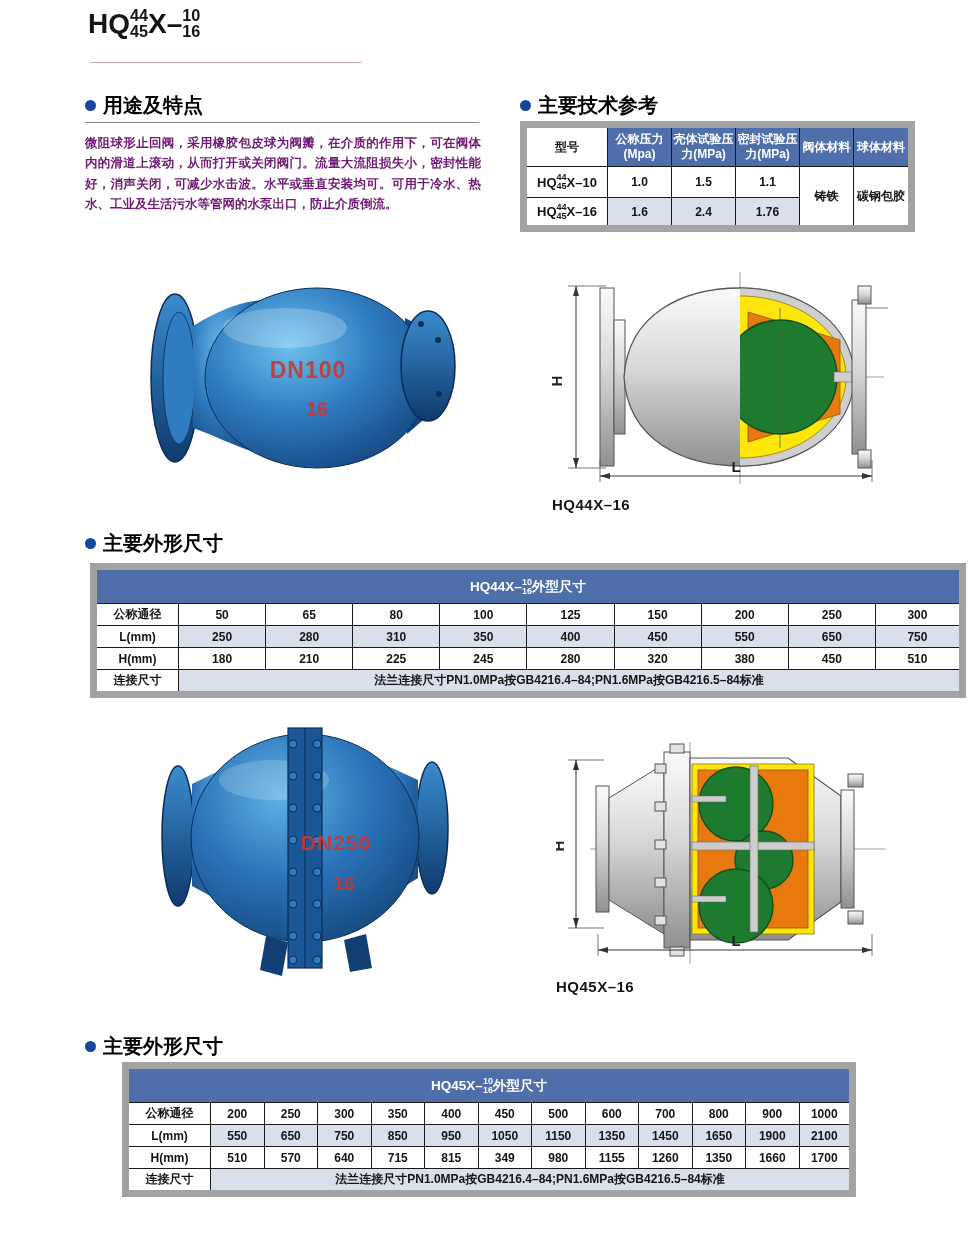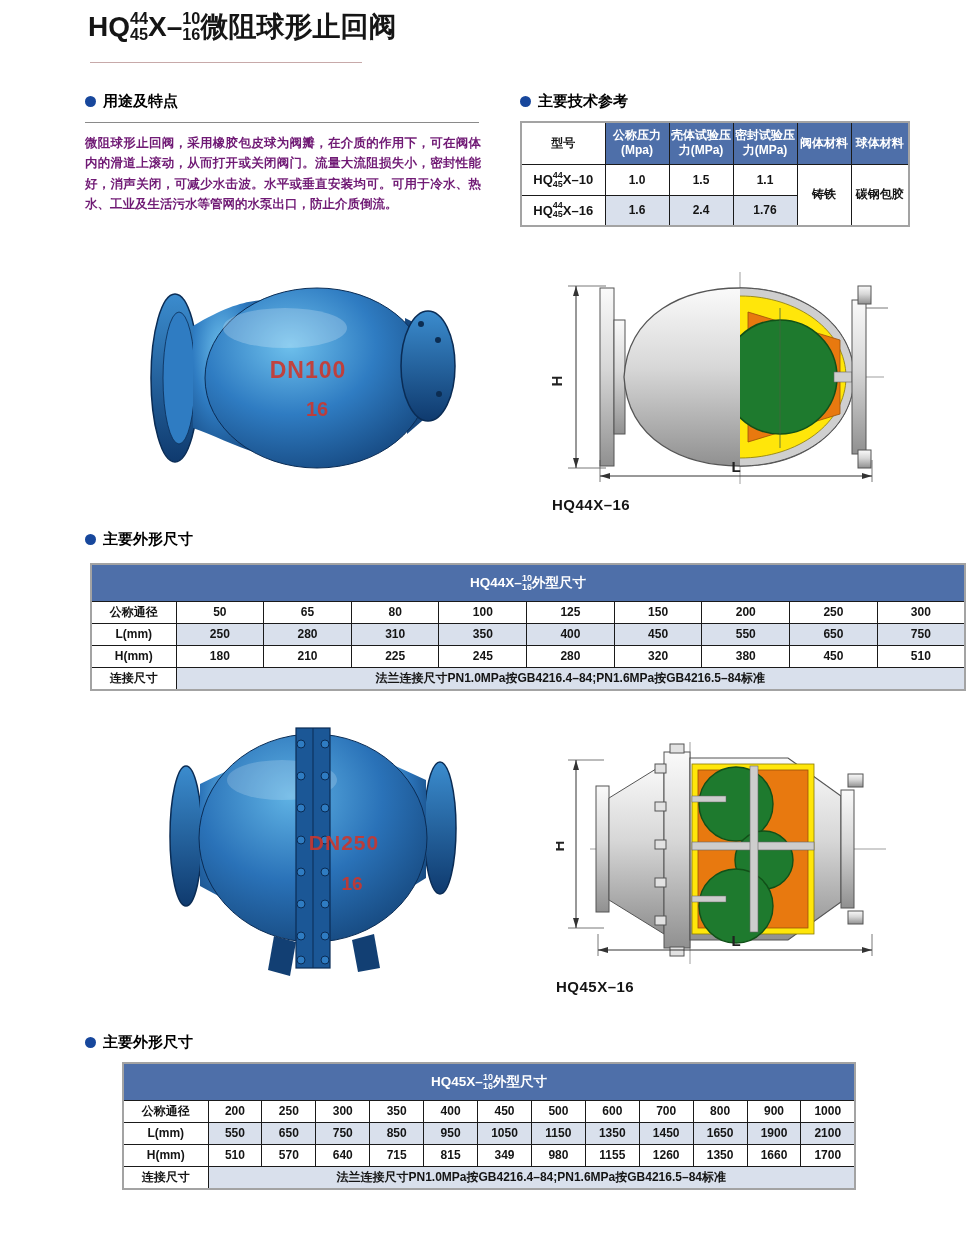--- a/index.html
+++ b/index.html
@@ -18,32 +18,32 @@
   }
   svg{font-family:inherit;display:block;}
   .abs{position:absolute;}
 
   
   .title{left:88px;top:8px;display:flex;align-items:center;font-size:28px;font-weight:bold;color:#151515;}
   .stack{display:inline-flex;flex-direction:column;align-items:flex-end;line-height:0.98;font-size:0.58em;font-weight:bold;}
   .title-rule{left:90px;top:62px;width:272px;height:1px;background:#c7a9a9;}
 
   
-  .sec-head{display:flex;align-items:center;gap:7px;font-size:15px;font-weight:bold;color:#000;}
+  .sec-head{display:flex;align-items:center;gap:7px;font-size:20px;font-weight:bold;color:#000;}
   .bullet{width:11px;height:11px;border-radius:50%;background:var(--bullet-navy);flex:0 0 auto;}
   .sub-rule{height:1px;background:#8a8a8a;}
 
   
   .intro{left:85px;top:133px;width:396px;font-size:12.5px;font-weight:bold;line-height:1.62;text-align:justify;color:#701a75;}
 
   
   table{border-collapse:collapse;table-layout:fixed;width:100%;}
   .dim-table-wrap,.tech-table-wrap{background:#fff;}
   th,td{border:1px solid var(--line-black);font-size:12px;font-weight:bold;text-align:center;vertical-align:middle;padding:2px 1px;color:#141414;}
-  .outer{border:2px solid #a3a3a3;}
+  .outer{border:7px solid #a3a3a3;}
 
   
   .tech-table-wrap{left:520px;top:121px;width:390px;}
   .tech-table th.blue{background:var(--header-blue);color:#fff;height:42px;line-height:1.25;padding:2px 1px;}
   .tech-table th.model-h{background:#fff;color:#141414;}
   .tech-table td{height:31px;background:#fff;}
   .tech-table tr.shaded td.p{background:var(--row-blue);}
   .model-cell{display:inline-flex;align-items:center;font-size:13px;font-weight:bold;}
   .model-cell .stack{font-size:9px;}
 
@@ -68,21 +68,20 @@
   <span>HQ</span>
     <span class="stack">
       <span>44</span>
       <span>45</span>
     </span>
     <span>X–</span>
     <span class="stack">
       <span>10</span>
       <span>16</span>
     </span>
-    <span>微阻球形止回阀</span>
 </div>
 <div class="abs title-rule"></div>
 
 <div class="abs sec-head" style="left:85px;top:92px;">
   <span class="bullet"></span>
   <span>用途及特点</span>
 </div>
 <div class="abs sub-rule" style="left:85px;top:122px;width:394px;"></div>
 <div class="abs intro">微阻球形止回阀，采用橡胶包皮球为阀瓣，在介质的作用下，可在阀体内的滑道上滚动，从而打开或关闭阀门。流量大流阻损失小，密封性能好，消声关闭，可减少水击波。水平或垂直安装均可。可用于冷水、热水、工业及生活污水等管网的水泵出口，防止介质倒流。</div>
 
@@ -291,21 +290,21 @@
           <td>510</td>
         </tr>
     <tr>
       <th class="row-head">连接尺寸</th>
       <td class="conn" colspan="9">法兰连接尺寸PN1.0MPa按GB4216.4–84;PN1.6MPa按GB4216.5–84标准</td>
     </tr>
   </tbody>
     </table>
 </div>
 
-<div class="abs" style="left:162px;top:718px;">
+<div class="abs" style="left:154px;top:718px;">
   <svg width="302" height="262" viewBox="0 0 302 262">
     <defs>
       <radialGradient id="pb2" cx="40%" cy="30%" r="90%">
         <stop offset="0%" stop-color="#5fb2e4"></stop>
           <stop offset="45%" stop-color="#2a72b8"></stop>
           <stop offset="100%" stop-color="#0e3766"></stop>
       </radialGradient>
       <linearGradient id="pf2" x1="0" y1="0" x2="0" y2="1">
         <stop offset="0%" stop-color="#3b8cce"></stop>
           <stop offset="100%" stop-color="#0f3a6e"></stop>

